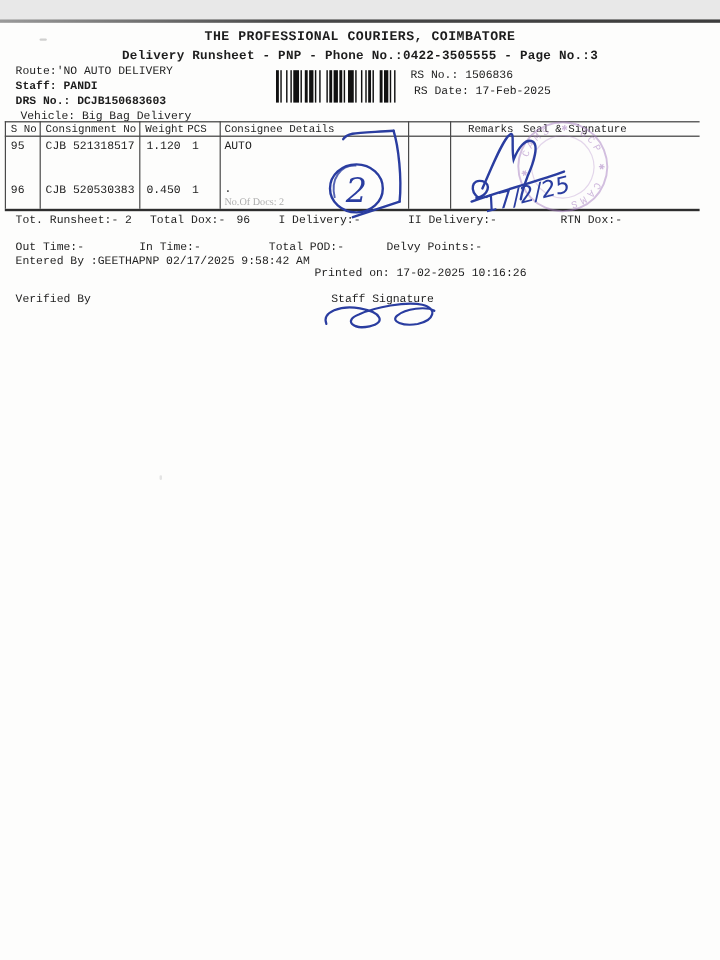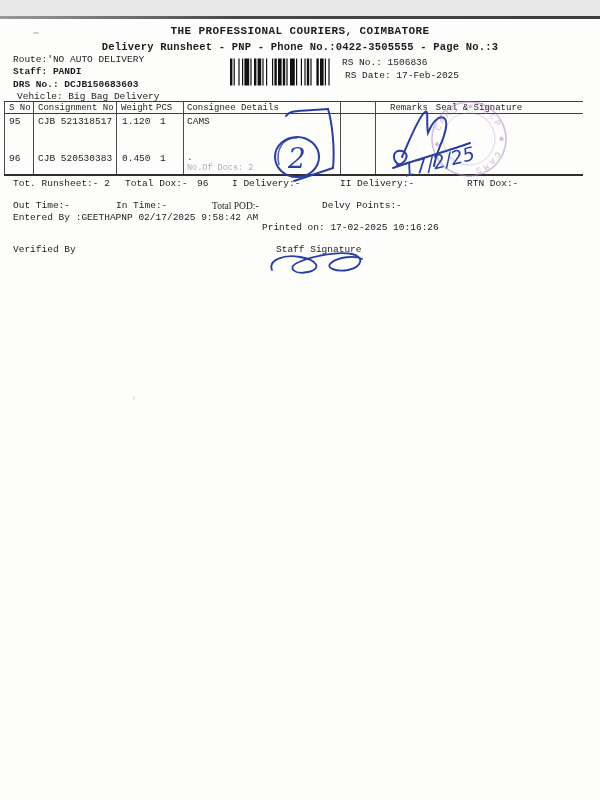--- a/index.html
+++ b/index.html
@@ -12,21 +12,21 @@
   .abs{position:absolute; white-space:pre;}
   .scan-bar{position:absolute;top:0;left:0;width:600px;height:3px;
     background:linear-gradient(to right,#9a9a9a,#474747 40%,#3d3d3d);}
   .title{position:absolute;top:9px;left:0;width:600px;text-align:center;
     font-weight:bold;font-size:11px;letter-spacing:.4px;}
   .subtitle{position:absolute;top:25px;left:0;width:600px;text-align:center;
     font-weight:bold;font-size:10.5px;letter-spacing:.2px;}
   .bold{font-weight:bold;}
   .hline{position:absolute;height:1px;background:#3c3c3c;}
   .vline{position:absolute;width:1px;background:#4a4a4a;}
-  .faint{color:#adadad;font-size:8.5px;}
+  .faint{color:#adadad;font-size:8.5px;font-family:Liberation Serif, serif;}
   .smudge{position:absolute;background:#9a9a9a;opacity:.45;border-radius:2px;}
   .ink-overlay{position:absolute;top:0;left:0;pointer-events:none;}
 </style>
 </head>
 <body>
 
 <div class="page">
 
   <div class="scan-bar"></div>
   <div class="smudge" style="left:33px;top:16px;width:6px;height:2px;"></div>
@@ -88,39 +88,39 @@
   <div class="abs" style="left:121px;top:87px;font-size:9px;">Weight</div>
   <div class="abs" style="left:156px;top:87px;font-size:9px;">PCS</div>
   <div class="abs" style="left:187px;top:87px;font-size:9px;">Consignee Details</div>
   <div class="abs" style="left:344px;top:87px;font-size:9px;padding-left:46px;">Remarks</div>
   <div class="abs" style="left:375px;top:87px;width:208px;text-align:center;font-size:9px;">Seal &amp; Signature</div>
 
   <div class="abs" style="left:9px;top:101px;">95</div>
   <div class="abs" style="left:38px;top:101px;">CJB 521318517</div>
   <div class="abs" style="left:122px;top:101px;">1.120</div>
   <div class="abs" style="left:160px;top:101px;">1</div>
-  <div class="abs" style="left:187px;top:101px;">CAMS</div>
+  <div class="abs" style="left:187px;top:101px;">AUTO</div>
 
   <div class="abs" style="left:9px;top:138px;">96</div>
   <div class="abs" style="left:38px;top:138px;">CJB 520530383</div>
   <div class="abs" style="left:122px;top:138px;">0.450</div>
   <div class="abs" style="left:160px;top:138px;">1</div>
   <div class="abs" style="left:187px;top:137px;">.</div>
   <div class="abs faint" style="left:187px;top:148px;">No.Of Docs: 2</div>
 
   <div class="abs" style="left:13px;top:163px;">Tot. Runsheet:- 2</div>
   <div class="abs" style="left:125px;top:163px;">Total Dox:-</div>
   <div class="abs" style="left:197px;top:163px;">96</div>
   <div class="abs" style="left:232px;top:163px;">I Delivery:-</div>
   <div class="abs" style="left:340px;top:163px;">II Delivery:-</div>
   <div class="abs" style="left:467px;top:163px;">RTN Dox:-</div>
 
   <div class="abs" style="left:13px;top:185px;">Out Time:-</div>
   <div class="abs" style="left:116px;top:185px;">In Time:-</div>
-  <div class="abs" style="left:212px;top:185px;font-family:Liberation Serif, serif;">Total POD:-</div>
+  <div class="abs" style="left:224px;top:185px;">Total POD:-</div>
   <div class="abs" style="left:322px;top:185px;">Delvy Points:-</div>
 
   <div class="abs" style="left:13px;top:197px;">Entered By :GEETHAPNP 02/17/2025 9:58:42 AM</div>
   <div class="abs" style="left:262px;top:207px;">Printed on: 17-02-2025 10:16:26</div>
 
   <div class="abs" style="left:13px;top:229px;">Verified By</div>
   <div class="abs" style="left:276px;top:229px;">Staff Signature</div>
 
   <svg class="ink-overlay" width="600" height="800" viewBox="0 0 600 800">
 

